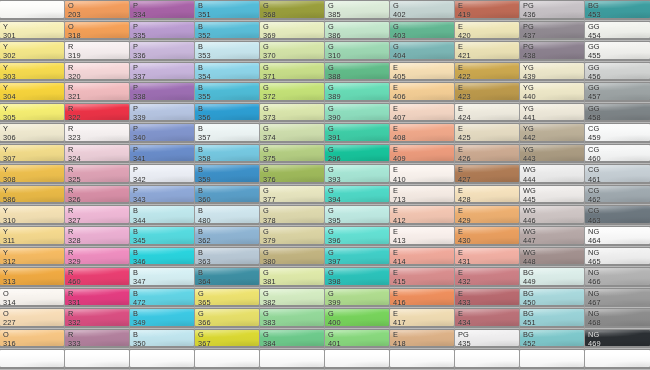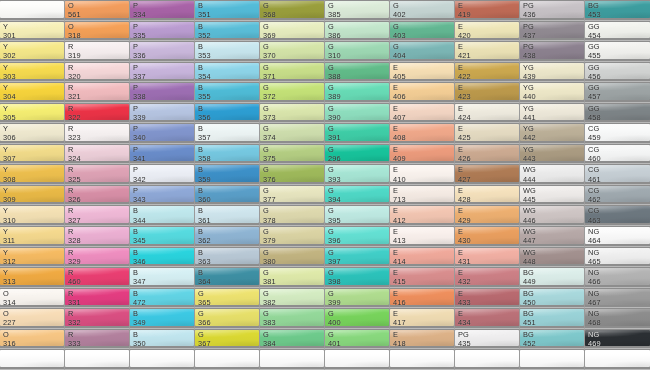--- a/index.html
+++ b/index.html
@@ -59,21 +59,21 @@
       <div class="paint" style="background: rgb(253, 253, 251);"></div>
       <div class="lbl">
         <span class="fam">&nbsp;</span>
         <span class="num"></span>
       </div>
     </div>
     <div class="swatch">
       <div class="paint" style="background: rgb(243, 157, 93);"></div>
       <div class="lbl">
         <span class="fam">O</span>
-        <span class="num">561</span>
+        <span class="num">203</span>
       </div>
     </div>
     <div class="swatch">
       <div class="paint" style="background: rgb(169, 99, 168);"></div>
       <div class="lbl">
         <span class="fam">P</span>
         <span class="num">334</span>
       </div>
     </div>
     <div class="swatch">
@@ -682,21 +682,21 @@
       <div class="paint" style="background: rgb(199, 208, 214);"></div>
       <div class="lbl">
         <span class="fam">CG</span>
         <span class="num">461</span>
       </div>
     </div>
     <div class="swatch">
       <div class="paint" style="background: rgb(233, 185, 70);"></div>
       <div class="lbl">
         <span class="fam">Y</span>
-        <span class="num">309</span>
+        <span class="num">586</span>
       </div>
     </div>
     <div class="swatch">
       <div class="paint" style="background: rgb(216, 143, 167);"></div>
       <div class="lbl">
         <span class="fam">R</span>
         <span class="num">326</span>
       </div>
     </div>
     <div class="swatch">
@@ -773,21 +773,21 @@
       <div class="paint" style="background: rgb(191, 232, 237);"></div>
       <div class="lbl">
         <span class="fam">B</span>
         <span class="num">344</span>
       </div>
     </div>
     <div class="swatch">
       <div class="paint" style="background: rgb(207, 230, 238);"></div>
       <div class="lbl">
         <span class="fam">B</span>
-        <span class="num">361</span>
+        <span class="num">480</span>
       </div>
     </div>
     <div class="swatch">
       <div class="paint" style="background: rgb(222, 217, 174);"></div>
       <div class="lbl">
         <span class="fam">G</span>
         <span class="num">378</span>
       </div>
     </div>
     <div class="swatch">

